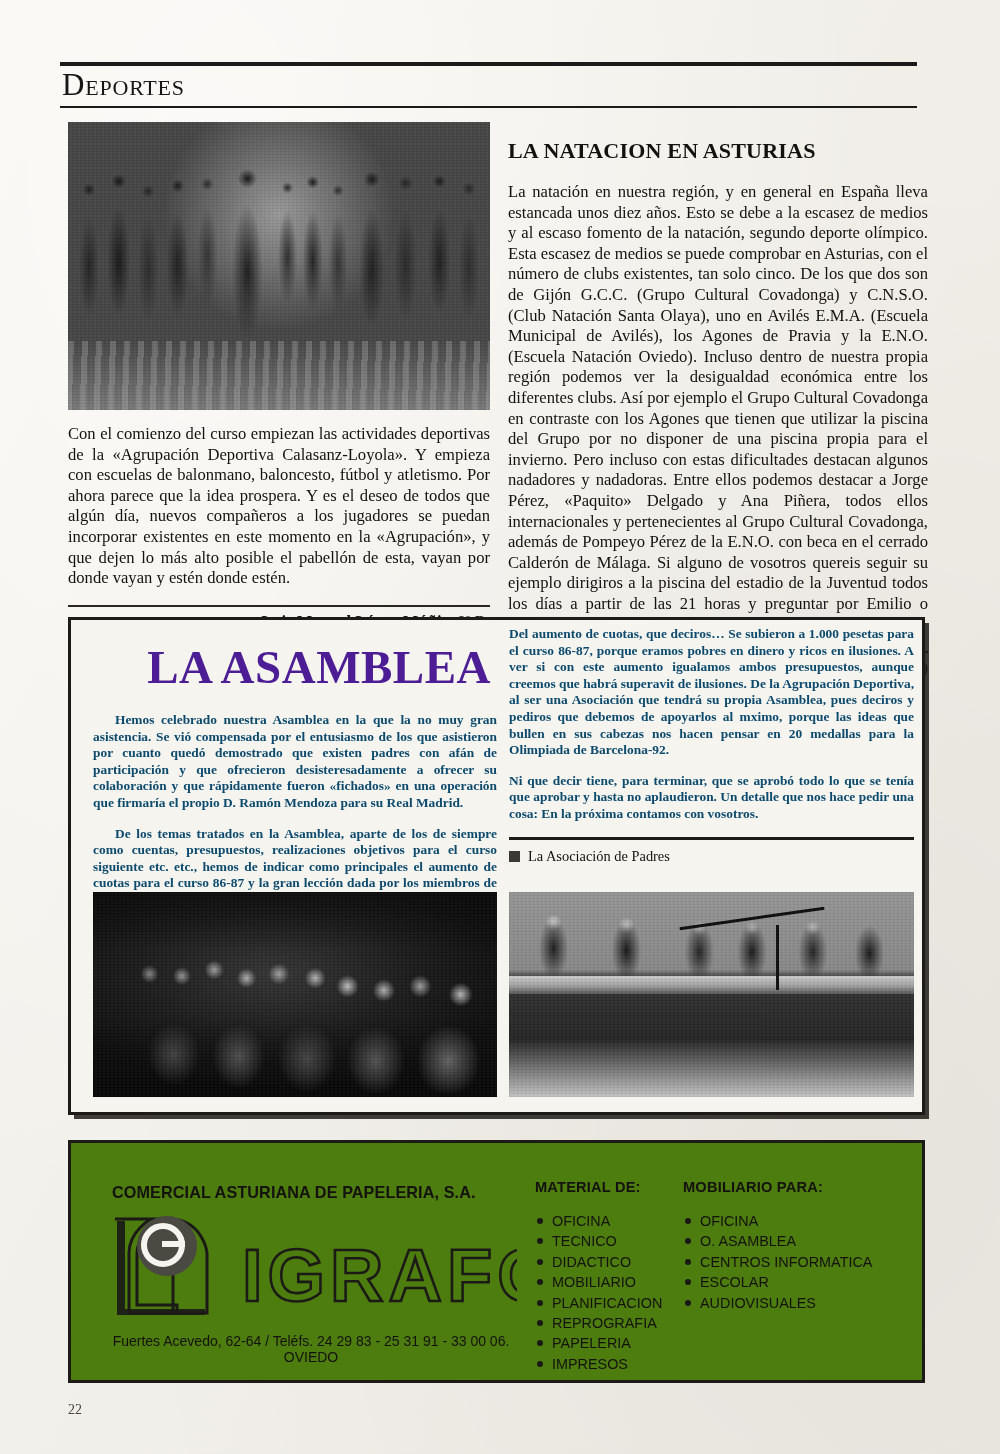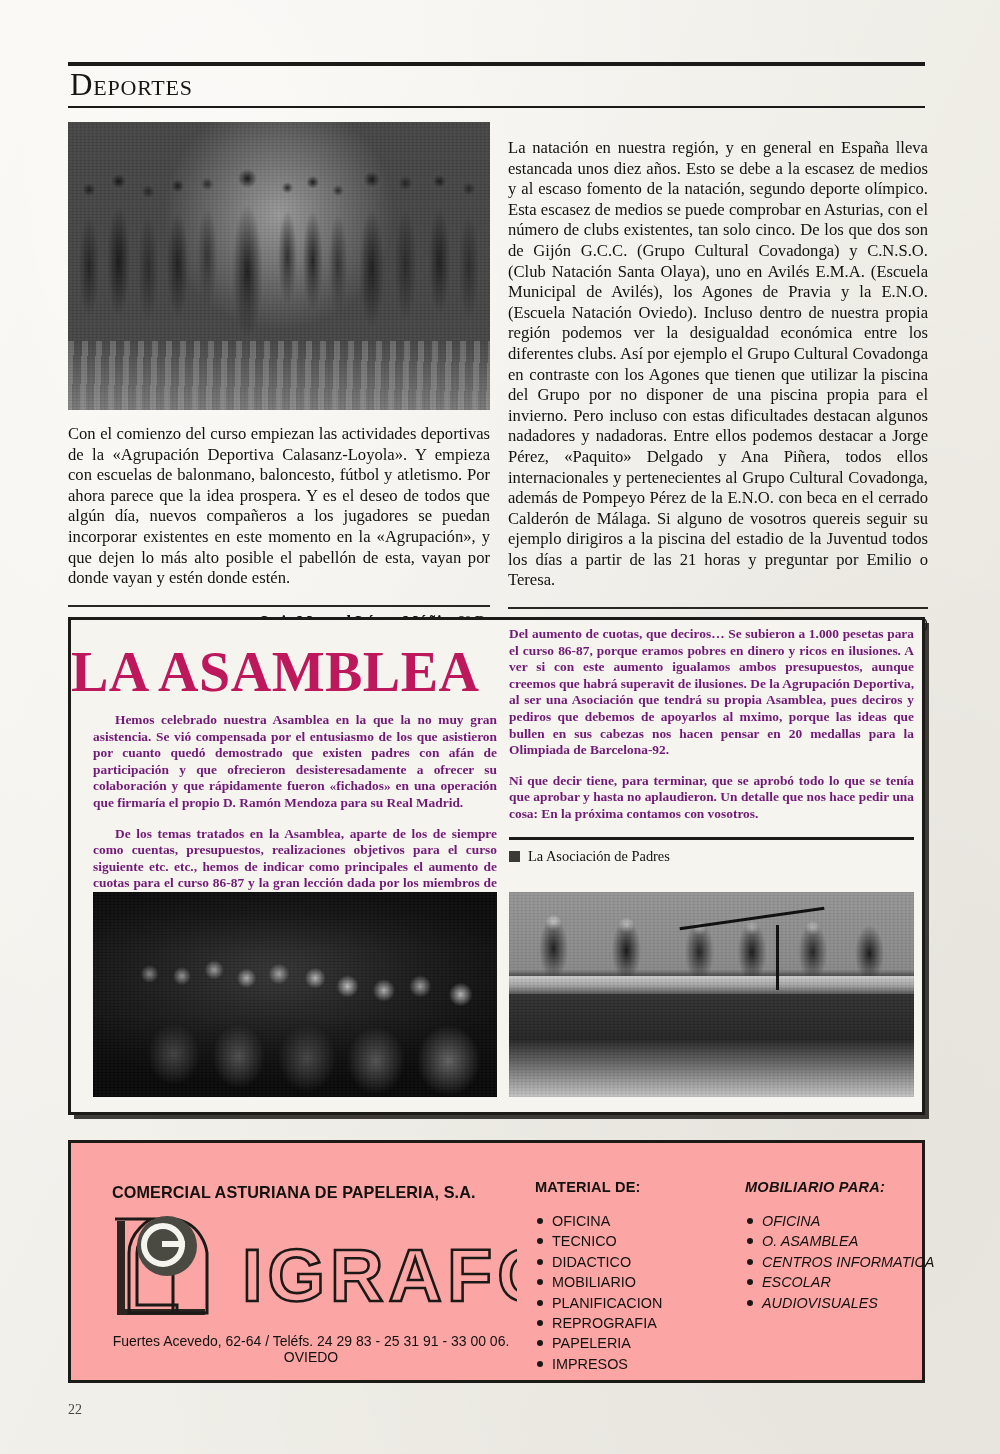--- a/index.html
+++ b/index.html
@@ -32,21 +32,21 @@
   }
   #sheet {
     position: absolute;
     inset: 0;
     z-index: 1;
   }
 
   
   .masthead {
     position: absolute;
-    left: 68px;
+    left: 60px;
     top: 62px;
     width: 857px;
   }
   .rule-thick {
     height: 4px;
     background: #1c1a18;
   }
   .rule-thin {
     height: 2px;
     background: #1c1a18;
@@ -193,45 +193,45 @@
   .feature-inner {
     position: relative;
     width: 100%;
     height: 100%;
   }
   .asamblea-title {
     position: absolute;
     left: 0;
     top: 20px;
     width: 420px;
-    text-align: left;
+    text-align: right;
     font-family: "Liberation Serif", serif;
     font-weight: bold;
-    font-size: 56px;
+    font-size: 47px;
     letter-spacing: .5px;
-    color: #be185d;
+    color: #4c1d95;
   }
   .asamblea-left {
     position: absolute;
     left: 22px;
     top: 92px;
     width: 404px;
   }
   .asamblea-right {
     position: absolute;
     left: 438px;
     top: 6px;
     width: 405px;
   }
   .feat-text {
     font-family: "Liberation Serif", serif;
     font-weight: bold;
     font-size: 13.4px;
     line-height: 16.6px;
-    color: #701a75;
+    color: #0c4a6e;
     text-align: justify;
     margin: 0 0 14px 0;
   }
   .feat-text.indent { text-indent: 22px; }
   .signature-rule {
     height: 3px;
     background: #1d1b18;
     margin-top: 8px;
   }
   .signature-line {
@@ -344,21 +344,21 @@
   }
 
   
   .ad-box {
     position: absolute;
     left: 68px;
     top: 1140px;
     width: 857px;
     height: 243px;
     border: 3px solid #1d1b18;
-    background: #fca5a5;
+    background: #4d7c0f;
     box-sizing: border-box;
   }
   .ad-company {
     position: absolute;
     left: 41px;
     top: 40px;
     font-family: "Liberation Sans", sans-serif;
     font-weight: bold;
     font-size: 16.2px;
     letter-spacing: .1px;
@@ -379,21 +379,21 @@
     text-align: center;
     font-family: "Liberation Sans", sans-serif;
     font-size: 14px;
     color: #14120f;
   }
   .ad-col {
     position: absolute;
     top: 36px;
   }
   .ad-col.material { left: 464px; width: 175px; }
-  .ad-col.mobiliario { left: 674px; width: 230px; font-style: italic; }
+  .ad-col.mobiliario { left: 612px; width: 230px; }
   .ad-col h4 {
     margin: 0 0 16px 0;
     font-family: "Liberation Sans", sans-serif;
     font-weight: bold;
     font-size: 14.6px;
     letter-spacing: .2px;
     color: #14120f;
   }
   .ad-col ul {
     margin: 0;
@@ -450,20 +450,21 @@
       </div>
       <div class="body-text">Con el comienzo del curso empiezan las actividades deportivas de la «Agrupación Deportiva Calasanz-Loyola». Y empieza con escuelas de balonmano, baloncesto, fútbol y atletismo. Por ahora parece que la idea prospera. Y es el deseo de todos que algún día, nuevos compañeros a los jugadores se puedan incorporar existentes en este momento en la «Agrupación», y que dejen lo más alto posible el pabellón de esta, vayan por donde vayan y estén donde estén.</div>
       <div class="byline-rule"></div>
       <div class="byline">
         <b>Luis Manuel López Múñiz.</b>
         <span>8º B.</span>
       </div>
     </div>
 
     <div class="col-right">
+      <h2 class="article-headline">LA NATACION EN ASTURIAS</h2>
       <div class="body-text">La natación en nuestra región, y en general en España lleva estancada unos diez años. Esto se debe a la escasez de medios y al escaso fomento de la natación, segundo deporte olímpico. Esta escasez de medios se puede comprobar en Asturias, con el número de clubs existentes, tan solo cinco. De los que dos son de Gijón G.C.C. (Grupo Cultural Covadonga) y C.N.S.O. (Club Natación Santa Olaya), uno en Avilés E.M.A. (Escuela Municipal de Avilés), los Agones de Pravia y la E.N.O. (Escuela Natación Oviedo). Incluso dentro de nuestra propia región podemos ver la desigualdad económica entre los diferentes clubs. Así por ejemplo el Grupo Cultural Covadonga en contraste con los Agones que tienen que utilizar la piscina del Grupo por no disponer de una piscina propia para el invierno. Pero incluso con estas dificultades destacan algunos nadadores y nadadoras. Entre ellos podemos destacar a Jorge Pérez, «Paquito» Delgado y Ana Piñera, todos ellos internacionales y pertenecientes al Grupo Cultural Covadonga, además de Pompeyo Pérez de la E.N.O. con beca en el cerrado Calderón de Málaga. Si alguno de vosotros quereis seguir su ejemplo dirigiros a la piscina del estadio de la Juventud todos los días a partir de las 21 horas y preguntar por Emilio o Teresa.</div>
       <div class="byline-rule"></div>
       <div class="byline">
         <b>Juan de Dios Ferreira Pérez.</b>
         <span>3º B (B.U.P.)</span>
       </div>
     </div>
 
     <div class="feature-box">
       <div class="feature-inner">

